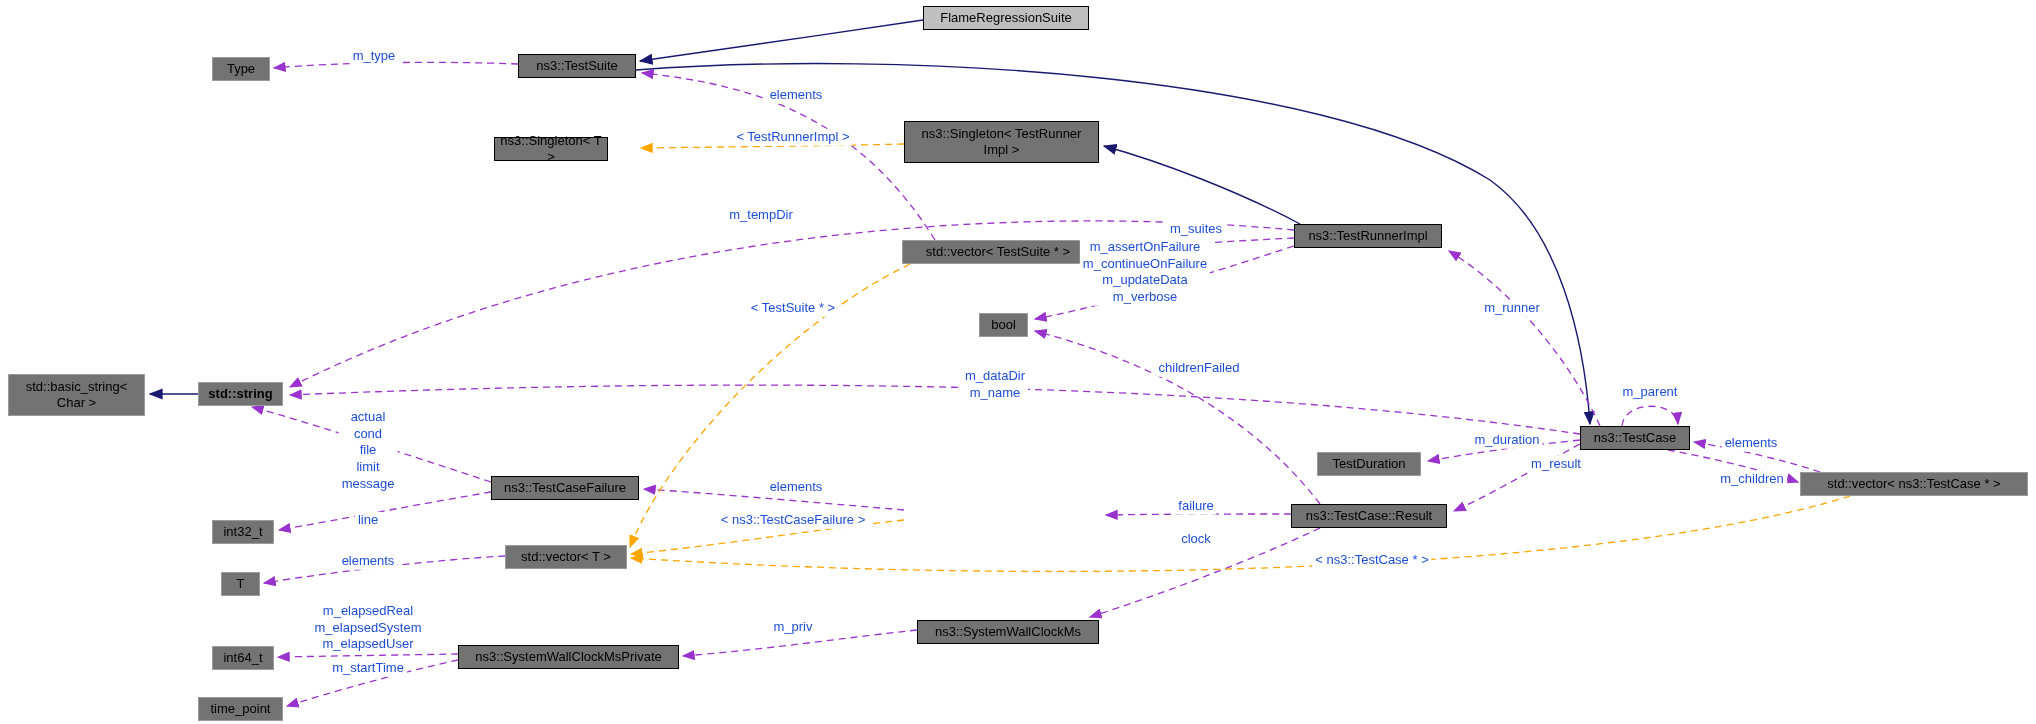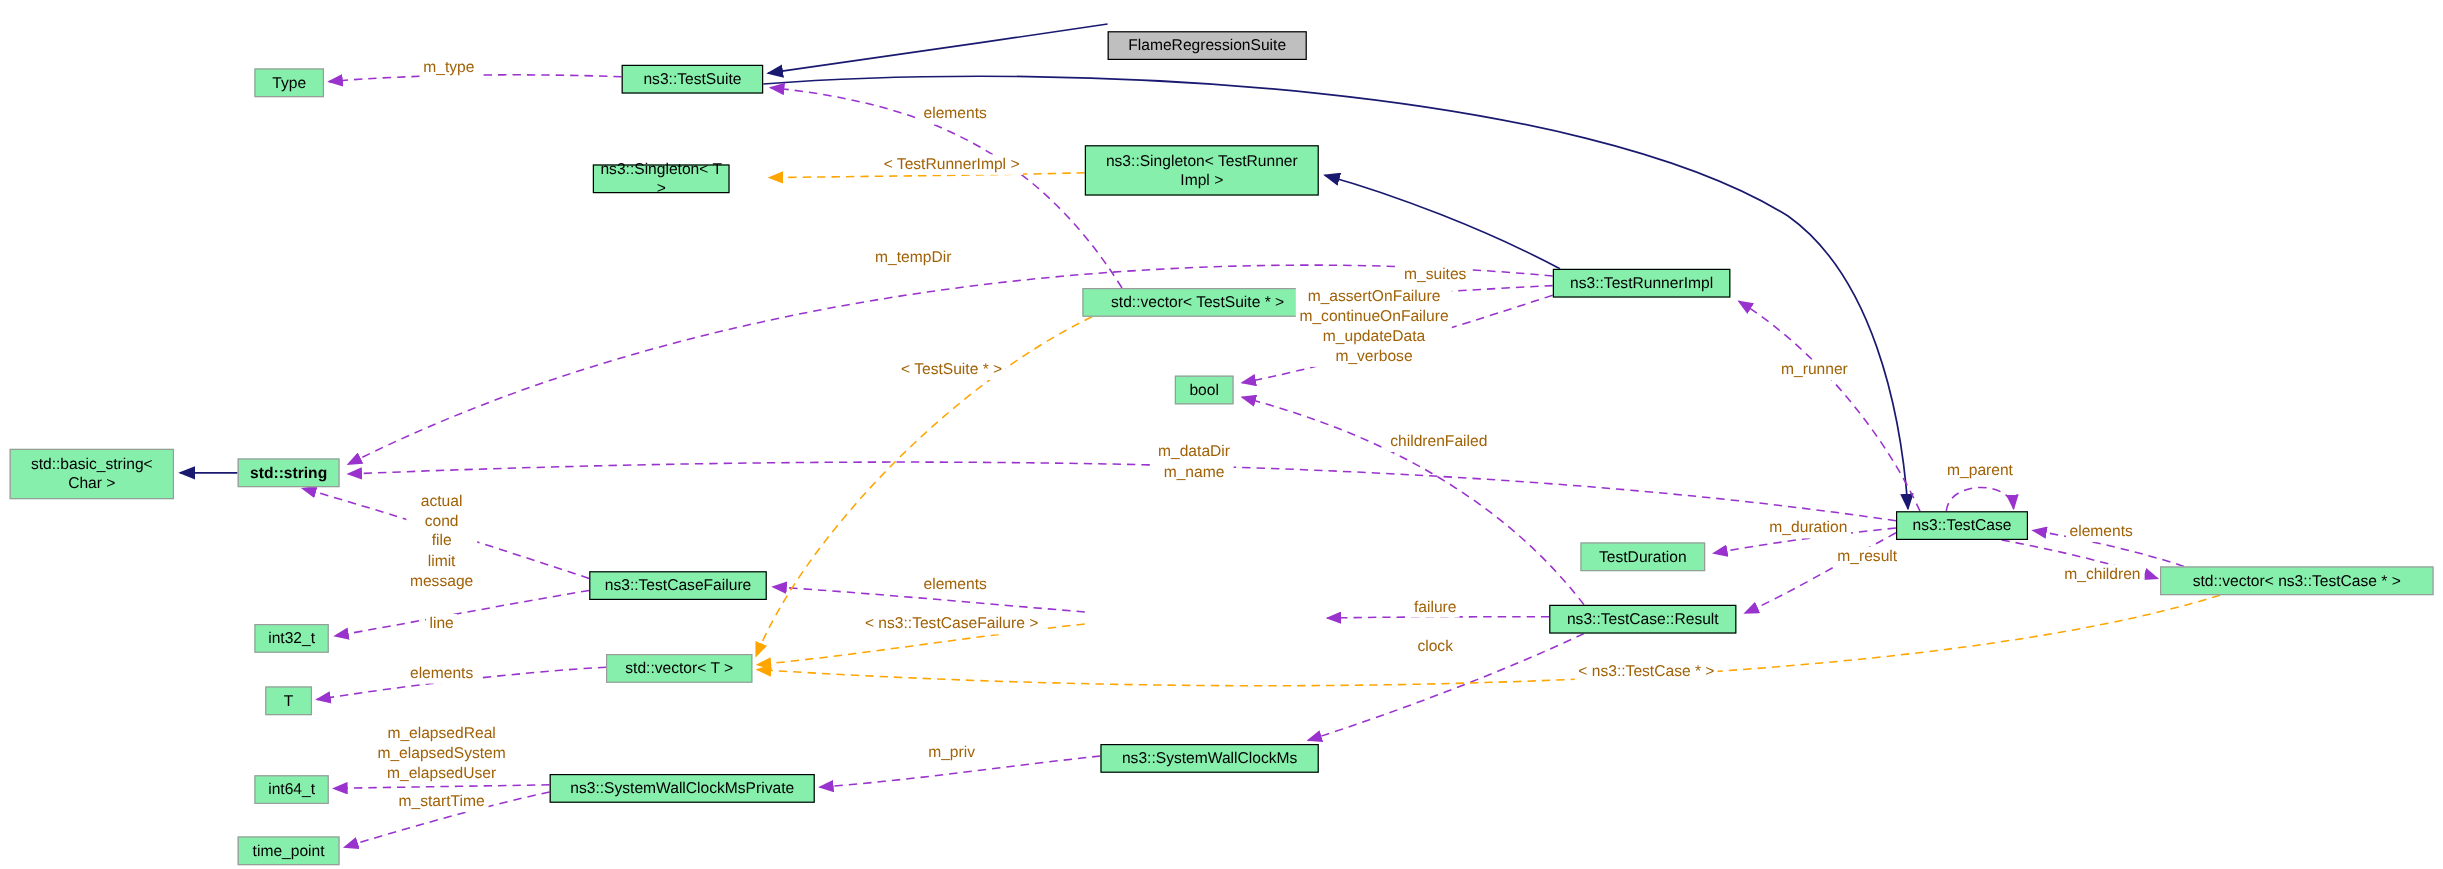--- a/index.html
+++ b/index.html
@@ -6,28 +6,28 @@
   .canvas {
     position:relative; width:2036px; height:724px; background:#ffffff;
     font-family:"Liberation Sans", sans-serif; overflow:hidden;
   }
   svg.edges { position:absolute; left:0; top:0; width:2036px; height:724px; }
   .edge-solid   { fill:none; stroke:#191970; stroke-width:1.4; }
   .edge-purple  { fill:none; stroke:#9a32cd; stroke-width:1.3; stroke-dasharray:7 5; }
   .edge-orange  { fill:none; stroke:#ffa500; stroke-width:1.3; stroke-dasharray:7 5; }
   .node {
     position:absolute; box-sizing:border-box; display:flex; align-items:center; justify-content:center;
-    background:#86efac; border:1px solid #000; color:#000; font-size:13px; line-height:1.2;
+    background:#737373; border:1px solid #000; color:#000; font-size:13px; line-height:1.2;
     text-align:center; padding:0 2px;
   }
   .node.ext { border-color:#9b9b9b; }
-  .node.current { background:#bfbfbf;margin-top:20px; }
+  .node.current { background:#bfbfbf; }
   .node .nlabel { white-space:pre-line; }
   .elabel {
-    position:absolute; transform:translate(-50%,-50%); color:#a16207; background:#ffffff;
+    position:absolute; transform:translate(-50%,-50%); color:#1d4ed8; background:#ffffff;
     font-size:13px; line-height:1.28; text-align:center; white-space:pre-line; padding:0 3px;
   }
 </style>
 </head>
 <body>
 
 <div class="canvas">
 
   <svg class="edges">
     <defs>

